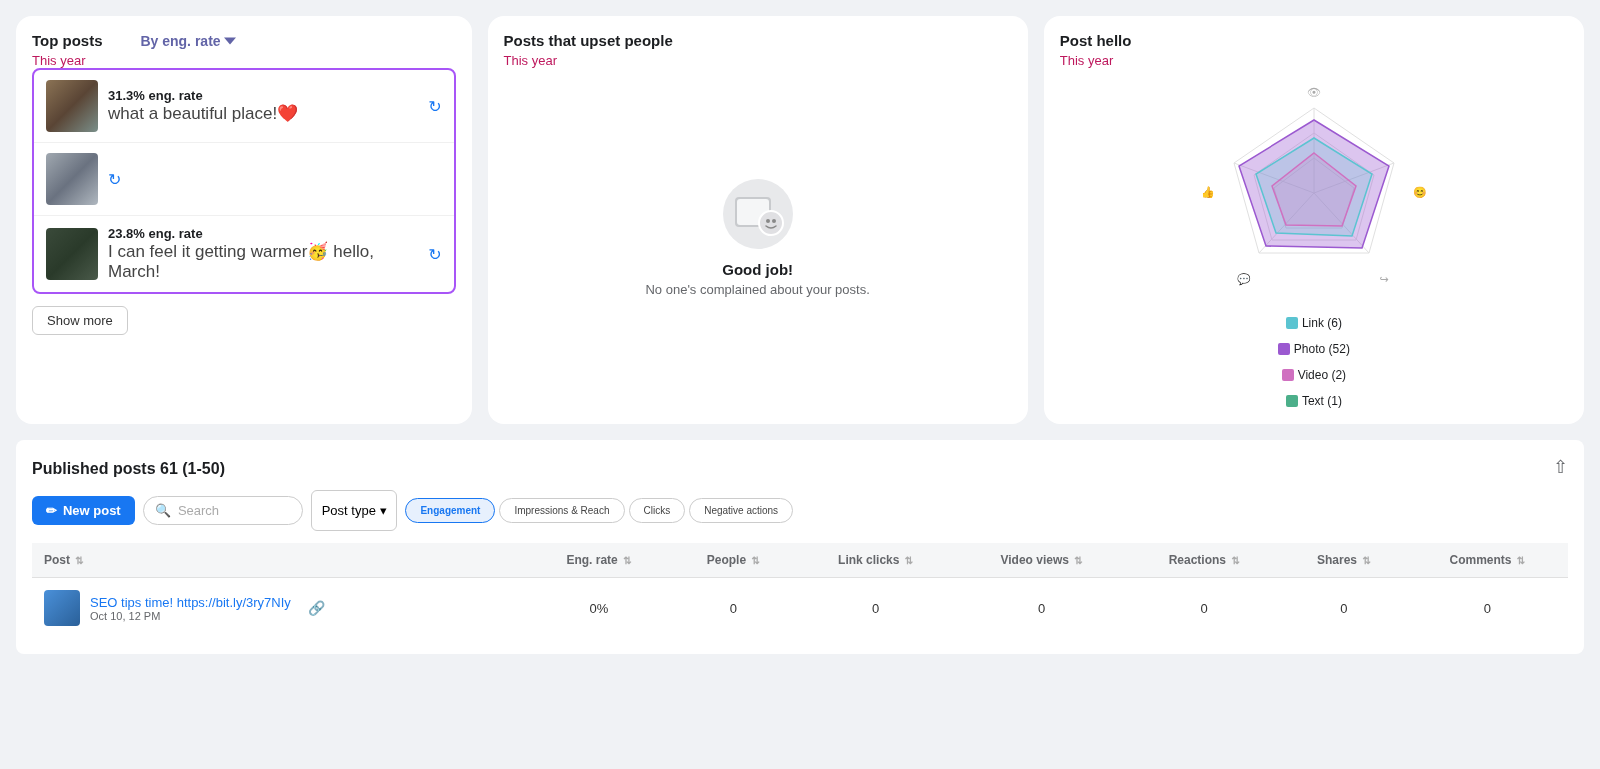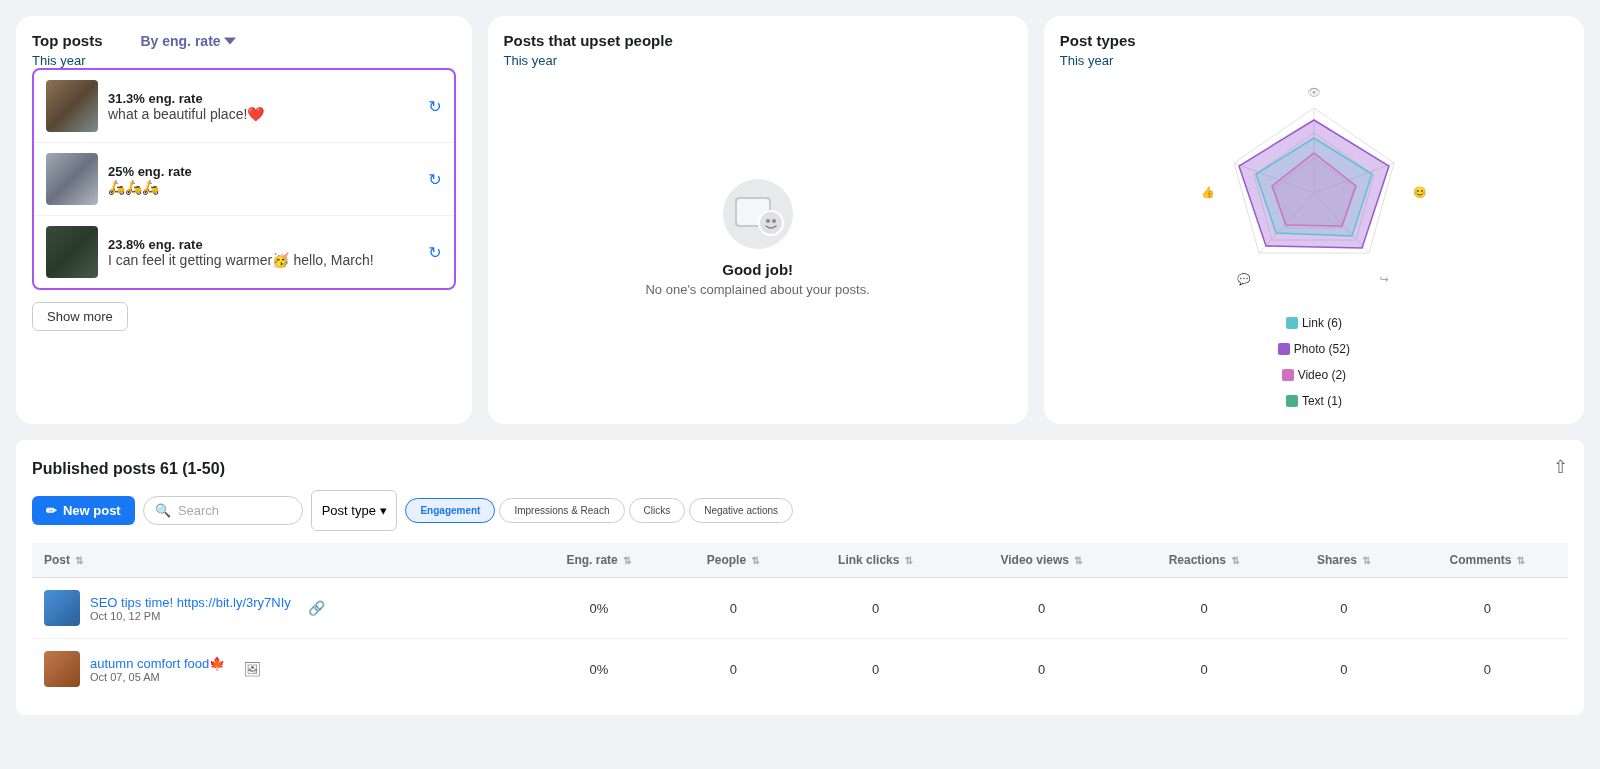--- a/index.html
+++ b/index.html
@@ -7,31 +7,31 @@
 
     .page { padding: 16px; }
 
     
     .top-cards { display: flex; gap: 16px; margin-bottom: 16px; }
     .card { background: #fff; border-radius: 16px; padding: 16px; flex: 1; }
 
     
     .top-posts-card { flex: 1; }
     .card-title { font-weight: 700; font-size: 15px; display: inline; }
-    .card-subtitle { font-size: 13px; color: #0c4a6e; margin-top: 4px; }
+    .card-subtitle { font-size: 13px; color: #be185d; margin-top: 4px; }
     .sort-btn { color: #6264a7; font-weight: 600; font-size: 14px; border: none; background: none; cursor: pointer; display: inline-flex; align-items: center; gap: 3px; padding: 0; margin-left: 34px; }
     .sort-btn svg { width: 12px; height: 12px; }
 
     .posts-list { border: 2px solid #a855f7; border-radius: 8px; overflow: hidden; }
     .post-item { display: flex; align-items: center; padding: 10px 12px; border-bottom: 1px solid #f0f0f0; gap: 10px; }
     .post-item:last-child { border-bottom: none; }
     .post-thumb { width: 52px; height: 52px; border-radius: 4px; background: #ccc; flex-shrink: 0; overflow: hidden; }
     .post-info { flex: 1; }
     .post-rate { font-weight: 700; font-size: 13px; }
-    .post-text { font-size: 14px; color: #444; }
+    .post-text { font-size: 17px; color: #444; }
     .refresh-btn { color: #1877f2; cursor: pointer; font-size: 16px; border: none; background: none; flex-shrink: 0; }
 
     
     .thumb-1 { background: linear-gradient(135deg, #8b7355 0%, #5a4535 50%, #7a8f8a 100%); }
     .thumb-2 { background: linear-gradient(135deg, #a0a8b0 0%, #6a7280 50%, #b0b8c0 100%); }
     .thumb-3 { background: linear-gradient(135deg, #3a4a3a 0%, #2a3a2a 50%, #4a5a4a 100%); }
 
     .show-more-btn { margin-top: 12px; border: 1px solid #ccc; background: #fff; border-radius: 6px; padding: 6px 14px; font-size: 13px; cursor: pointer; color: #333; }
 
     
@@ -106,24 +106,20 @@
           <div class="post-thumb thumb-1"></div>
           <div class="post-info">
             <div class="post-rate">31.3% eng. rate</div>
             <div class="post-text">what a beautiful place!❤️</div>
           </div>
           <button class="refresh-btn">↻</button>
         </div>
 
         <div class="post-item">
           <div class="post-thumb thumb-2"></div>
-          <div class="post-info">
-            <div class="post-rate">25% eng. rate</div>
-            <div class="post-text">🛵🛵🛵</div>
-          </div>
           <button class="refresh-btn">↻</button>
         </div>
 
         <div class="post-item">
           <div class="post-thumb thumb-3"></div>
           <div class="post-info">
             <div class="post-rate">23.8% eng. rate</div>
             <div class="post-text">I can feel it getting warmer🥳 hello, March!</div>
           </div>
           <button class="refresh-btn">↻</button>
@@ -145,21 +141,21 @@
           <circle cx="45" cy="42" r="2" fill="#888"></circle>
           <circle cx="51" cy="42" r="2" fill="#888"></circle>
           <path d="M43 47 Q48 51 53 47" stroke="#888" stroke-width="1.5" fill="none" stroke-linecap="round"></path>
         </svg>
         <div class="upset-title">Good job!</div>
         <div class="upset-desc">No one's complained about your posts.</div>
       </div>
     </div>
 
     <div class="card types-card">
-      <div class="card-title">Post types</div>
+      <div class="card-title">Post hello</div>
       <div class="card-subtitle">This year</div>
 
       
       <div class="radar-container">
         <svg width="240" height="230" viewBox="0 0 240 230">
 
           <text x="120" y="18" text-anchor="middle" font-size="11" fill="#aaa">👁</text>
           <text x="14" y="118" text-anchor="middle" font-size="11" fill="#aaa">👍</text>
           <text x="226" y="118" text-anchor="middle" font-size="11" fill="#aaa">😊</text>
           <text x="50" y="205" text-anchor="middle" font-size="11" fill="#aaa">💬</text>
@@ -291,35 +287,16 @@
           </td>
           <td style="text-align:center;">0%</td>
           <td style="text-align:center;">0</td>
           <td style="text-align:center;">0</td>
           <td style="text-align:center;">0</td>
           <td style="text-align:center;">0</td>
           <td style="text-align:center;">0</td>
           <td style="text-align:center;">0</td>
         </tr>
 
-        <tr>
-          <td>
-            <div class="post-cell">
-              <div class="post-avatar av-food"></div>
-              <div>
-                <div class="post-link-text">autumn comfort food🍁</div>
-                <div class="post-meta">Oct 07, 05 AM</div>
-              </div>
-              <span class="post-type-icon">🖼</span>
-            </div>
-          </td>
-          <td style="text-align:center;">0%</td>
-          <td style="text-align:center;">0</td>
-          <td style="text-align:center;">0</td>
-          <td style="text-align:center;">0</td>
-          <td style="text-align:center;">0</td>
-          <td style="text-align:center;">0</td>
-          <td style="text-align:center;">0</td>
-        </tr>
       </tbody>
     </table>
   </div>
 </div>
 
 </body></html>

